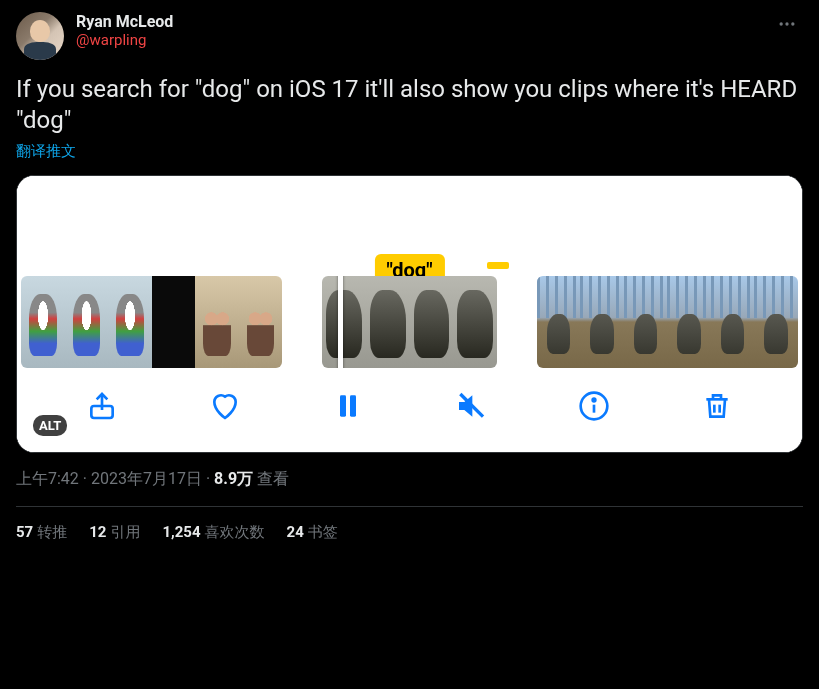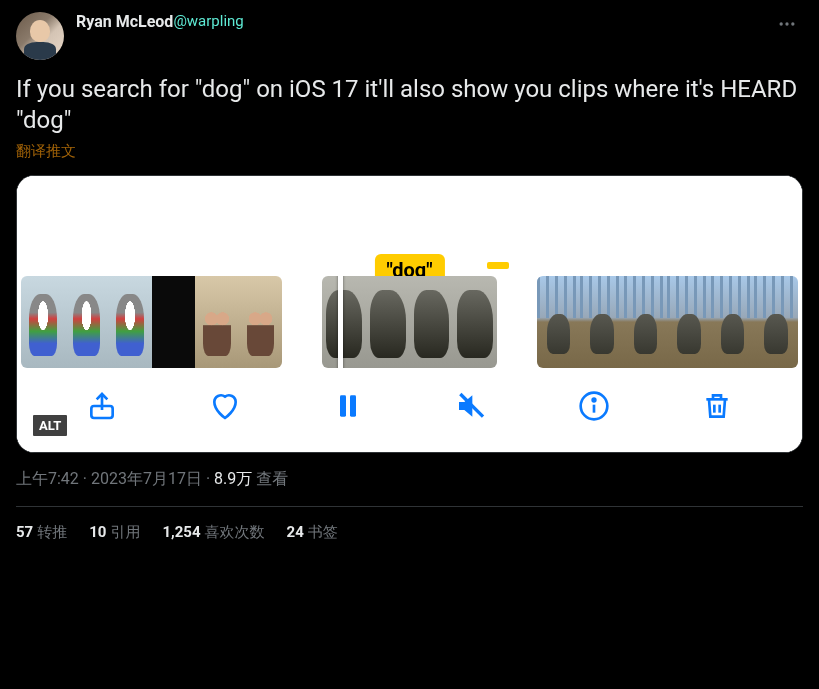--- a/index.html
+++ b/index.html
@@ -38,44 +38,44 @@
     border-radius: 50% 50% 45% 45%;
   }
   .avatar::before {
     content: '';
     position: absolute;
     bottom: 0; left: 8px; right: 8px;
     height: 18px;
     background: #2a3a4a;
     border-radius: 40% 40% 0 0;
   }
-  .names { display: flex; flex-direction: row; justify-content: center; }
+  .names { display: flex; flex-direction: column; justify-content: center; }
   .display-name { font-weight: 700; font-size: 16px; color: #e7e9ea; }
-  .handle { font-size: 15px; color: #5eead4; }
+  .handle { font-size: 15px; color: #ef4444; }
   .more {
     position: absolute;
     right: 0;
     top: 0;
     color: #71767b;
     font-size: 20px;
     letter-spacing: 2px;
     cursor: pointer;
     padding: 2px 6px;
   }
   .body-text {
     margin-top: 14px;
     font-size: 24px;
     line-height: 1.3;
     color: #e7e9ea;
     font-weight: 400;
   }
   .translate {
     margin-top: 6px;
     font-size: 15px;
-    color: #a16207;
+    color: #0ea5e9;
     cursor: pointer;
   }
   .media-card {
     margin-top: 14px;
     border-radius: 18px;
     overflow: hidden;
     background: #fff;
     position: relative;
     border: 1px solid #2f3336;
   }
@@ -198,28 +198,28 @@
   .tb-btn svg { width: 32px; height: 32px; }
   .alt-badge {
     position: absolute;
     left: 16px;
     bottom: 16px;
     background: rgba(0,0,0,0.75);
     color: #fff;
     font-size: 13px;
     font-weight: 700;
     padding: 3px 6px;
-    border-radius: 1px;
+    border-radius: 10px;
   }
   .meta {
     margin-top: 16px;
     font-size: 16px;
     color: #71767b;
   }
-  .meta .strong { color: #e7e9ea; font-weight: 400; }
+  .meta .strong { color: #e7e9ea; font-weight: 700; }
   .divider {
     height: 1px;
     background: #2f3336;
     margin-top: 16px;
   }
   .stats {
     display: flex;
     gap: 22px;
     padding: 16px 0 0 0;
     font-size: 15px;
@@ -326,17 +326,17 @@
   </div>
 
   <div class="meta">
     <span>上午7:42</span><span> · </span><span>2023年7月17日</span><span> · </span><span class="strong">8.9万</span><span> 查看</span>
   </div>
 
   <div class="divider"></div>
 
   <div class="stats">
     <div><span class="num">57</span><span>转推</span></div>
-    <div><span class="num">10</span><span>引用</span></div>
+    <div><span class="num">12</span><span>引用</span></div>
     <div><span class="num">1,254</span><span>喜欢次数</span></div>
     <div><span class="num">24</span><span>书签</span></div>
   </div>
 </div>
 
 </body></html>

